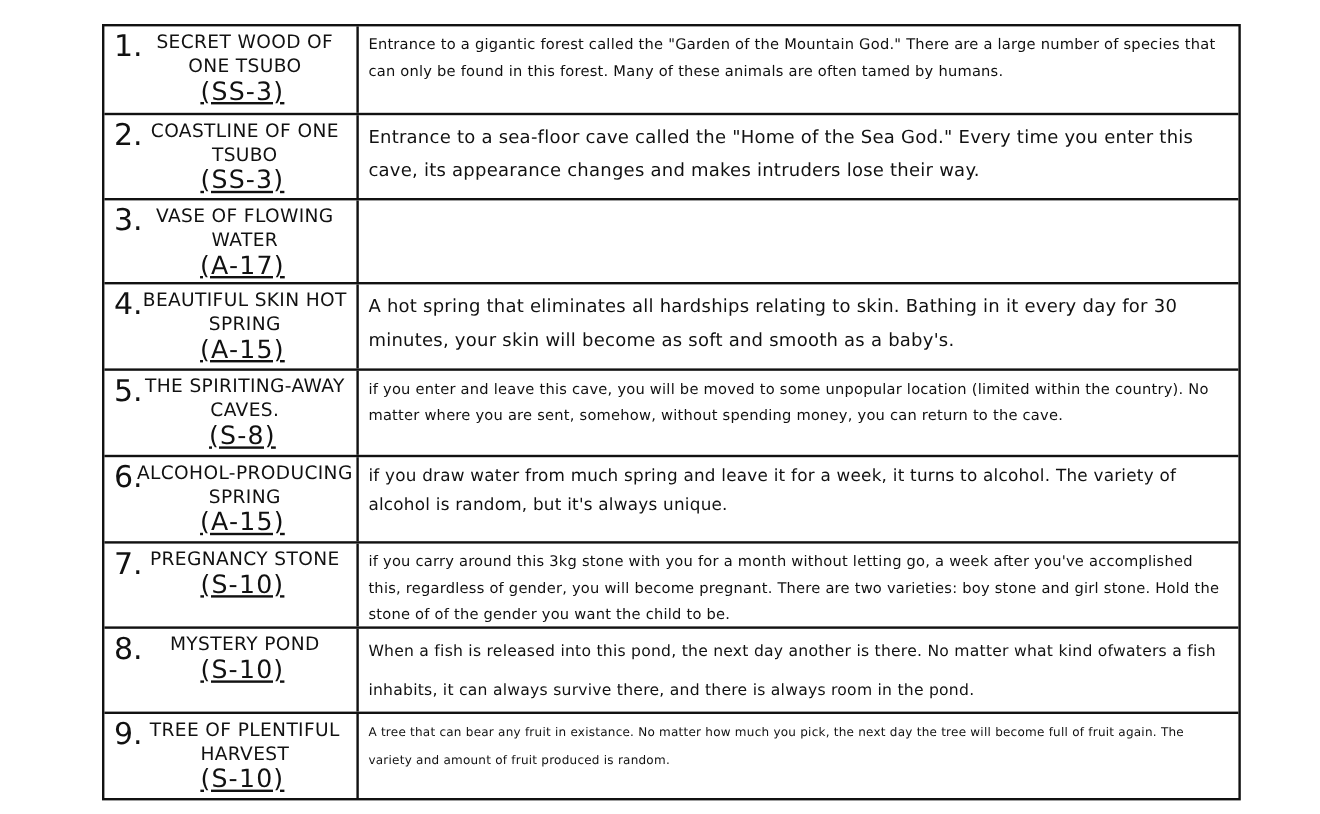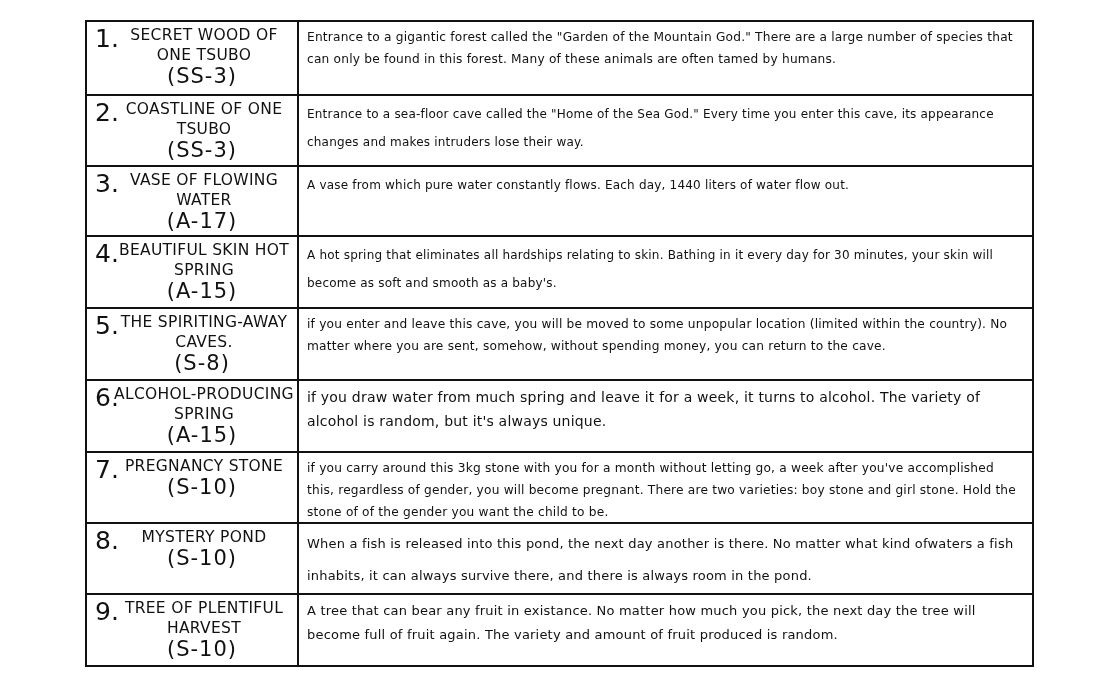--- a/index.html
+++ b/index.html
@@ -6,24 +6,24 @@
   body { width: 1100px; height: 678px; position: relative; overflow: hidden;
          font-family: "DejaVu Sans", sans-serif; color: #111; }
   .table { position: absolute; left: 85px; top: 20px; width: 949px;
            border: 2.5px solid #111; box-sizing: border-box; }
   .row { display: flex; border-bottom: 2px solid #111; box-sizing: border-box; }
   .row:last-child { border-bottom: none; }
   .name-cell { width: 212px; flex: none; border-right: 2px solid #111; position: relative;
                box-sizing: border-box; text-align: center; padding-top: 3px; }
   .num { position: absolute; left: 8px; top: 2px; font-size: 25px; letter-spacing: 0px; }
   .title { font-size: 15.5px; line-height: 20px; text-transform: uppercase; padding-left: 26px; padding-right: 2px; letter-spacing: 0.3px; }
-  .code { font-size: 21px; line-height: 23px; letter-spacing: 1px; padding-left: 20px; }
+  .code { font-size: 21px; line-height: 23px; letter-spacing: 1px; padding-left: 20px; text-decoration: underline; }
   .desc-cell { flex: 1; display: flex; padding: 4px 8px; box-sizing: border-box; }
   .desc { font-size: 12.2px; line-height: 22px; letter-spacing: 0.2px; }
-  .desc.big { font-size: 12px; line-height: 28px; }
+  .desc.big { font-size: 15px; line-height: 28px; }
 </style>
 </head>
 <body>
 
 <div class="table">
   <div class="row" style="height:74px">
     <div class="name-cell">
       <span class="num">1.</span>
       <div class="title">Secret Wood of One Tsubo</div>
       <div class="code">(SS-3)</div>
@@ -40,23 +40,20 @@
     </div>
     <div class="desc-cell">
       <div class="desc big">Entrance to a sea-floor cave called the "Home of the Sea God." Every time you enter this cave, its appearance changes and makes intruders lose their way.</div>
     </div>
   </div>
   <div class="row" style="height:70px">
     <div class="name-cell">
       <span class="num">3.</span>
       <div class="title">Vase of Flowing Water</div>
       <div class="code">(A-17)</div>
-    </div>
-    <div class="desc-cell">
-      <div class="desc big">A vase from which pure water constantly flows. Each day, 1440 liters of water flow out.</div>
     </div>
   </div>
   <div class="row" style="height:72px">
     <div class="name-cell">
       <span class="num">4.</span>
       <div class="title">Beautiful Skin Hot Spring</div>
       <div class="code">(A-15)</div>
     </div>
     <div class="desc-cell">
       <div class="desc big">A hot spring that eliminates all hardships relating to skin. Bathing in it every day for 30 minutes, your skin will become as soft and smooth as a baby's.</div>
@@ -102,16 +99,16 @@
       <div class="desc" style="font-size:13px;line-height:32px">When a fish is released into this pond, the next day another is there. No matter what kind ofwaters a fish inhabits, it can always survive there, and there is always room in the pond.</div>
     </div>
   </div>
   <div class="row" style="height:70px">
     <div class="name-cell">
       <span class="num">9.</span>
       <div class="title">Tree of Plentiful Harvest</div>
       <div class="code">(S-10)</div>
     </div>
     <div class="desc-cell">
-      <div class="desc" style="font-size:13px;line-height:24px">A tree that can bear any fruit in existance. No matter how much you pick, the next day the tree will become full of fruit again. The variety and amount of fruit produced is random.</div>
+      <div class="desc" style="font-size:10px;line-height:24px">A tree that can bear any fruit in existance. No matter how much you pick, the next day the tree will become full of fruit again. The variety and amount of fruit produced is random.</div>
     </div>
   </div>
 </div>
 
 </body></html>

